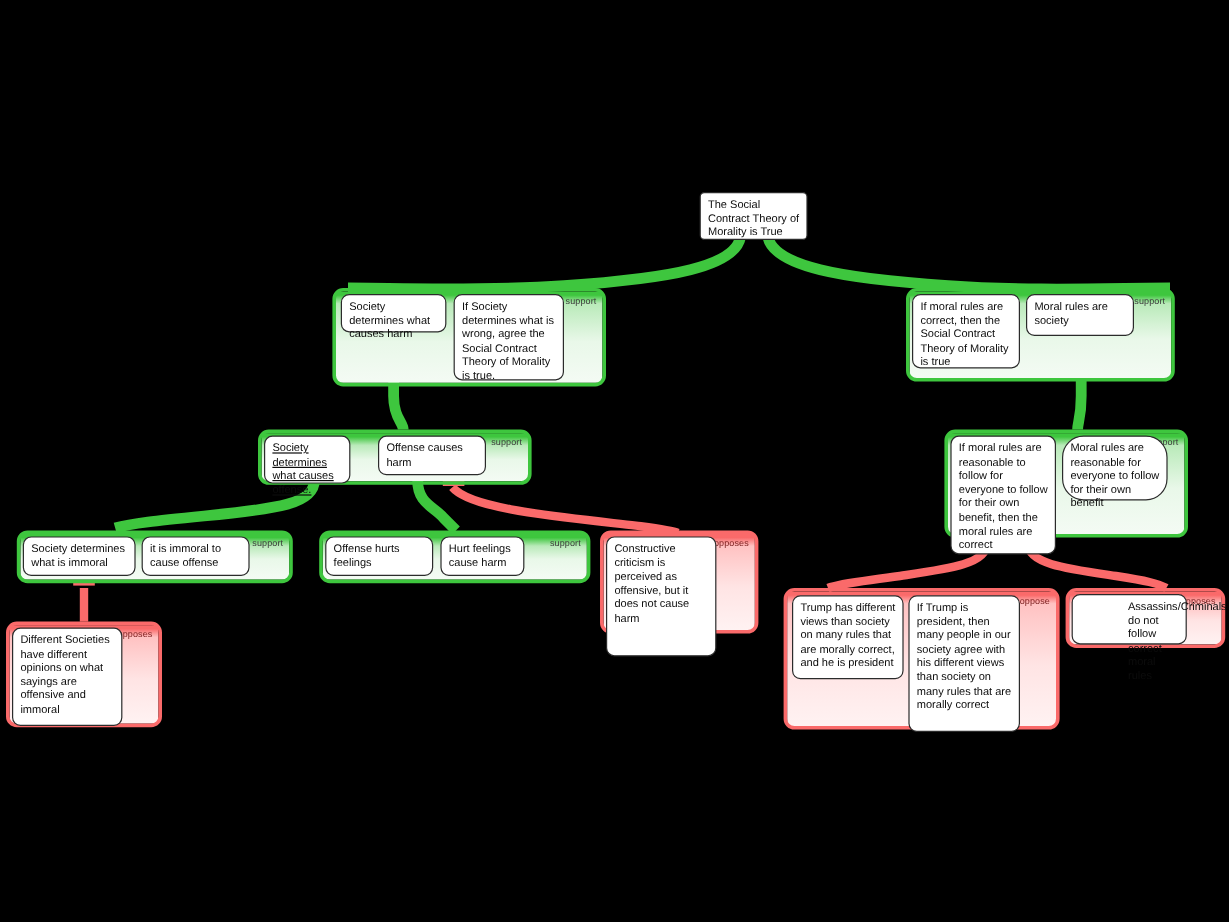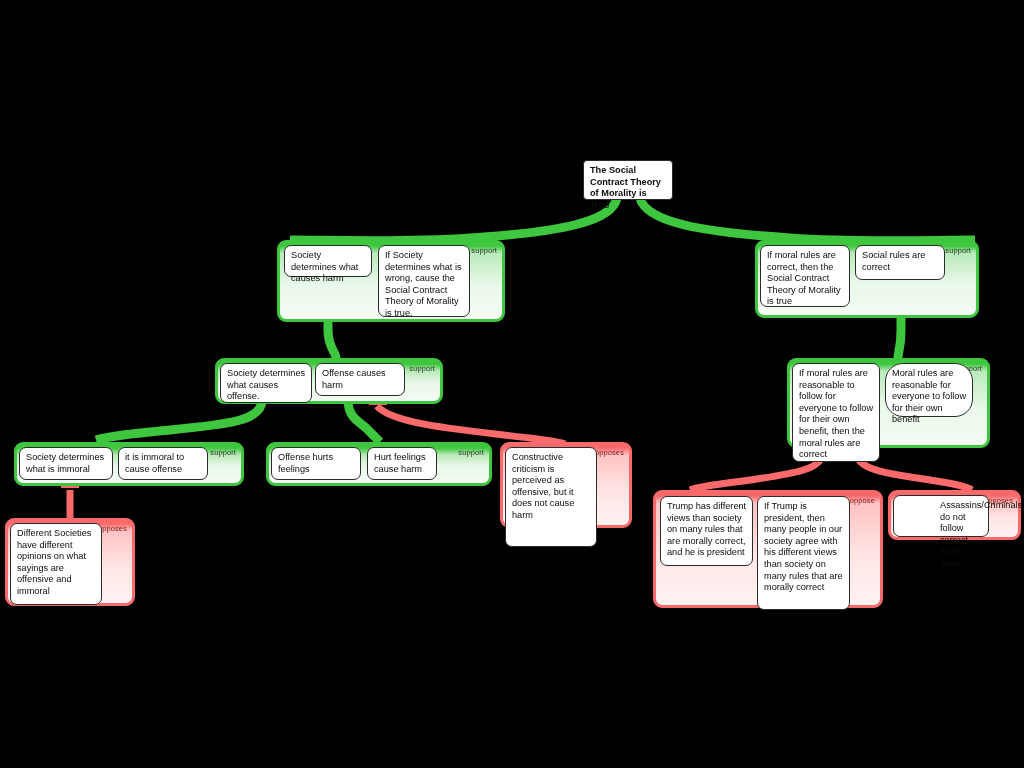--- a/index.html
+++ b/index.html
@@ -17,21 +17,21 @@
     background:linear-gradient(180deg,#fa6a6a 0px,#fa6a6a 3px,#ffc2c2 10px,#ffe4e4 55%,#fff2f2 100%);
     border:3px solid #fa6a6a;
   }
   .glabel{position:absolute;top:4px;right:5px;font-size:7.5px;color:#3a3a3a;
           letter-spacing:.1px;line-height:1;}
   .group.oppose .glabel{color:#7a1f1f;}
 
   .node{position:absolute;background:#ffffff;border:1px solid #2b2b2b;
         border-radius:7px;box-sizing:border-box;padding:4px 5px 4px 6px;
         font-size:9.2px;line-height:11.6px;color:#0c0c0c;}
-  .node.root{border-radius:4px;font-weight:bold;}
+  .node.root{border-radius:4px;}
 </style>
 </head>
 <body>
 
 <div id="stage">
 
   <svg id="wires" viewBox="0 0 1024 768" xmlns="http://www.w3.org/2000/svg">
     <g fill="none" stroke-linecap="butt">
 
       <path d="M617,198 C612,222 560,232 470,238 C400,243 330,240 290,240" stroke="#3ec63e" stroke-width="9"></path>
@@ -59,32 +59,32 @@
       <path d="M848,451 L866,451" stroke="#fa6a6a" stroke-width="4"></path>
     </g>
   </svg>
 
   <div class="node root" style="left:583px;top:160px;width:90px;height:40px;">The Social Contract Theory of Morality is True</div>
 
   <div class="group support" style="left:277px;top:240px;width:228px;height:82px;">
     <span class="glabel">support</span>
   </div>
   <div class="node" style="left:284px;top:245px;width:88px;height:32px;">Society determines what causes harm</div>
-  <div class="node" style="left:378px;top:245px;width:92px;height:72px;">If Society determines what is wrong, cause the Social Contract Theory of Morality is true.</div>
+  <div class="node" style="left:378px;top:245px;width:92px;height:72px;">If Society determines what is wrong, agree the Social Contract Theory of Morality is true.</div>
 
   <div class="group support" style="left:755px;top:240px;width:224px;height:78px;">
     <span class="glabel">support</span>
   </div>
   <div class="node" style="left:760px;top:245px;width:90px;height:62px;">If moral rules are correct, then the Social Contract Theory of Morality is true</div>
-  <div class="node" style="left:855px;top:245px;width:90px;height:35px;">Social rules are correct</div>
+  <div class="node" style="left:855px;top:245px;width:90px;height:35px;">Moral rules are society</div>
 
   <div class="group support" style="left:215px;top:358px;width:228px;height:46px;">
     <span class="glabel">support</span>
   </div>
-  <div class="node" style="left:220px;top:363px;width:92px;height:40px;">Society determines what causes offense.</div>
+  <div class="node" style="left:220px;top:363px;width:72px;height:40px;text-decoration:underline;">Society determines what causes offense.</div>
   <div class="node" style="left:315px;top:363px;width:90px;height:33px;">Offense causes harm</div>
 
   <div class="group support" style="left:787px;top:358px;width:203px;height:90px;">
     <span class="glabel">support</span>
   </div>
   <div class="node" style="left:792px;top:363px;width:88px;height:99px;">If moral rules are reasonable to follow for everyone to follow for their own benefit, then the moral rules are correct</div>
   <div class="node" style="left:885px;top:363px;width:88px;height:54px;border-radius:18px;">Moral rules are reasonable for everyone to follow for their own benefit</div>
 
   <div class="group support" style="left:14px;top:442px;width:230px;height:44px;">
     <span class="glabel">support</span>

